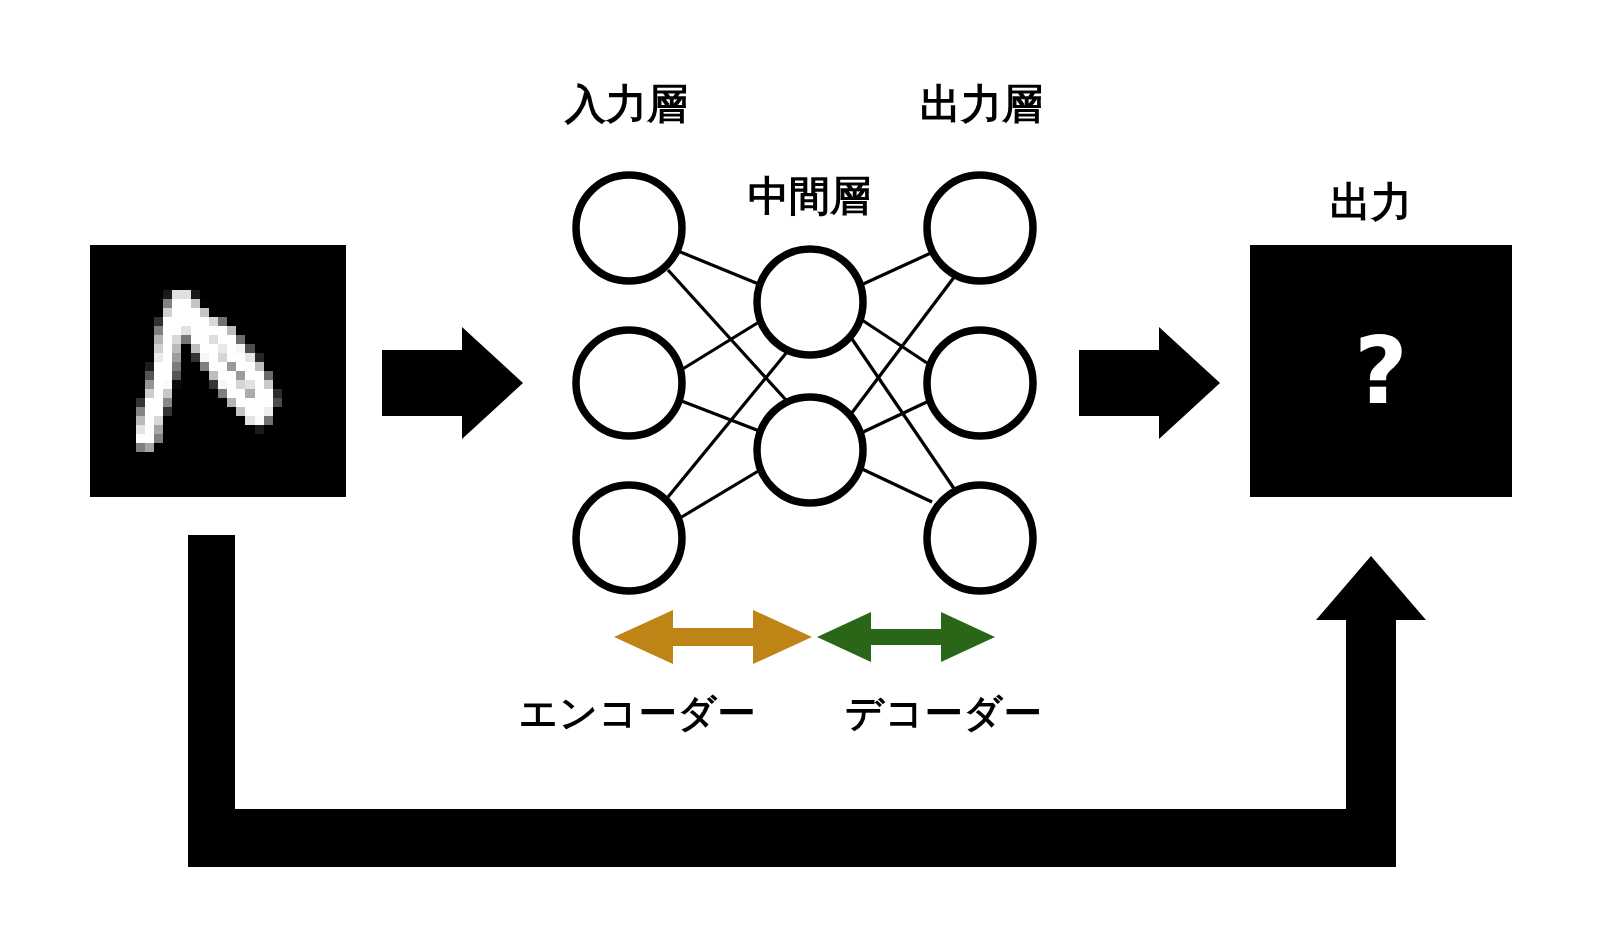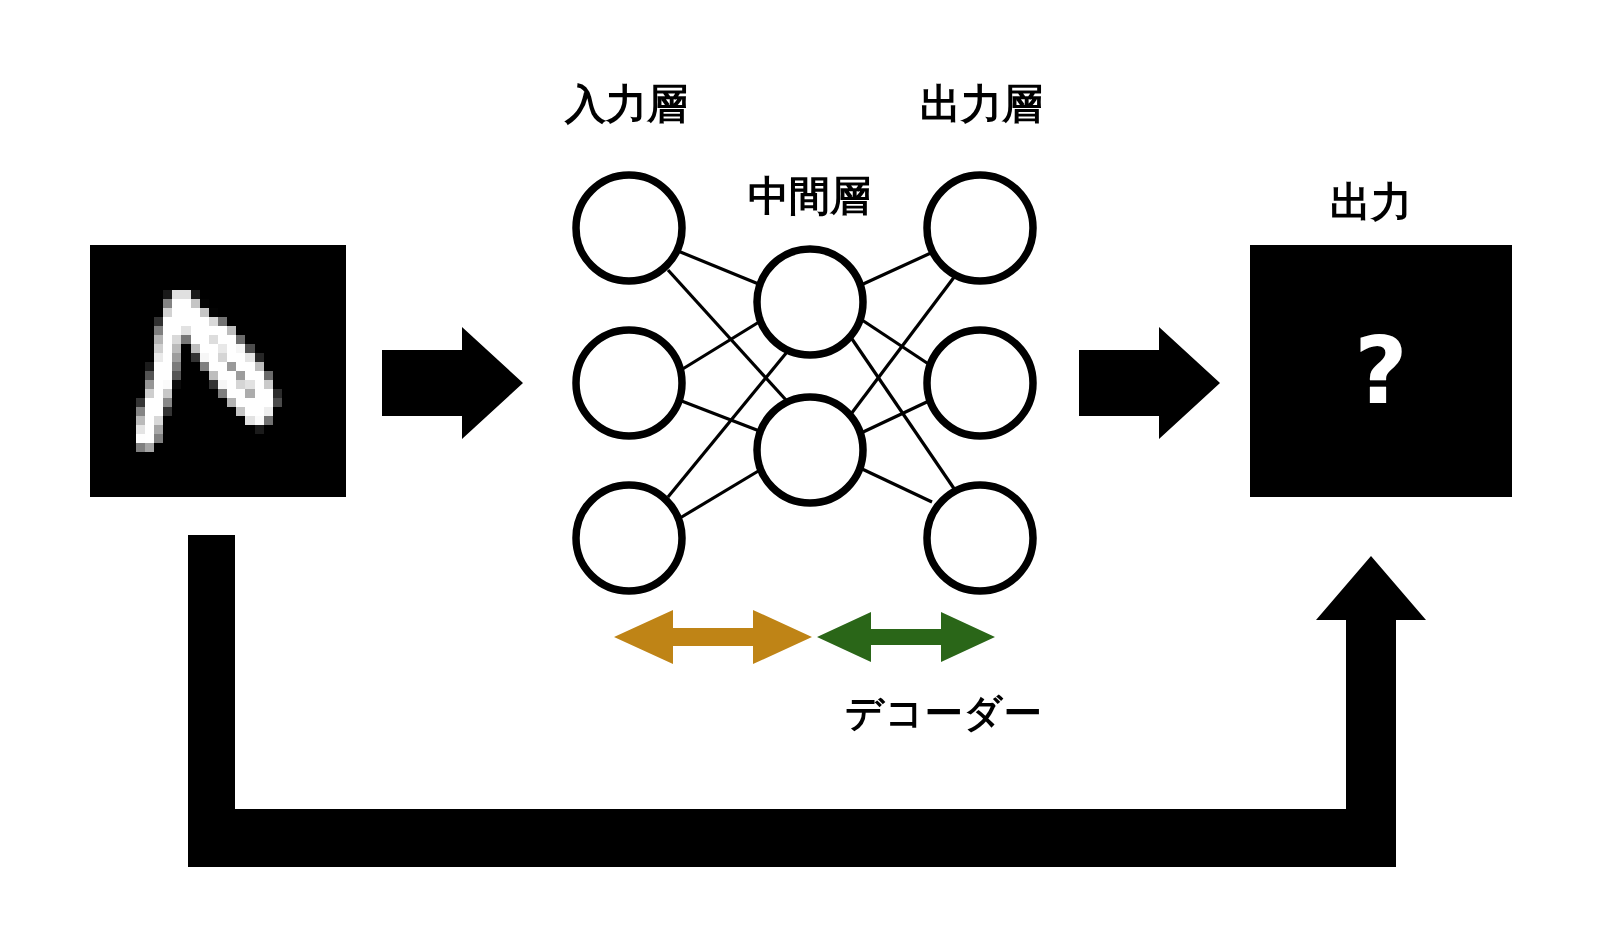--- a/index.html
+++ b/index.html
@@ -84,20 +84,21 @@
 </style>
 </head>
 <body>
 
 <div id="canvas">
 
   <div class="label lbl-input-layer">入力層</div>
   <div class="label lbl-hidden-layer">中間層</div>
   <div class="label lbl-output-layer">出力層</div>
   <div class="label lbl-output">出力</div>
+  <div class="label lbl-encoder">エンコーダー</div>
   <div class="label lbl-decoder">デコーダー</div>
 
   <div id="mnist-panel">
     <div id="mnist-grid">
         <i></i>
         <i></i>
         <i></i>
         <i></i>
         <i></i>
         <i></i>

